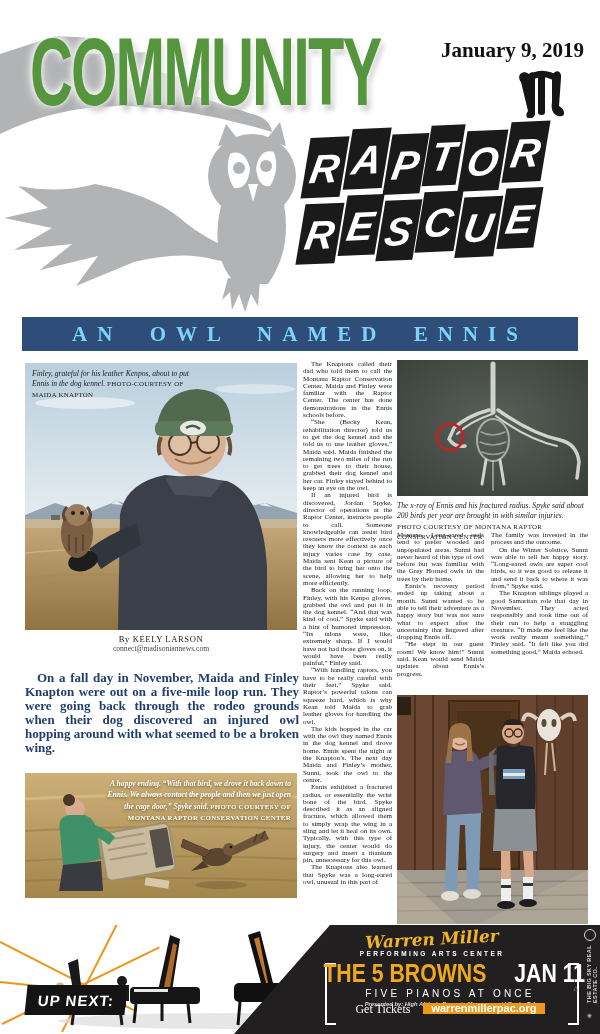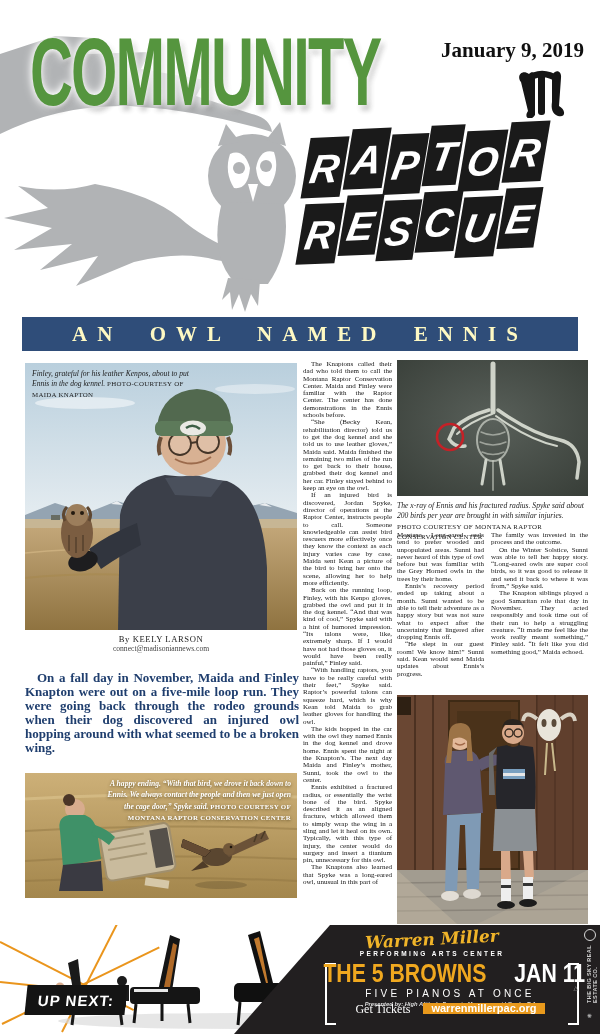--- a/index.html
+++ b/index.html
@@ -20,21 +20,21 @@
 
 #feature-title{left:306px;top:132px;width:290px;transform:rotate(-2.5deg)}
 .tile-row{white-space:nowrap;margin-bottom:6px}
 #row-rescue{margin-left:-8px}
 .tile{display:inline-block;background:#1a1a1a;color:#fff;
   font:italic 800 40px/1 "Liberation Sans",sans-serif;
   padding:11px 5px 9px;margin:0 1px;transform:skewX(-12deg)}
 .tile.hi{transform:skewX(-12deg) translateY(-7px)}
 
 
-#banner{left:22px;top:317px;width:556px;height:34px;background:#2f4d79;color:#fef9c3;
+#banner{left:22px;top:317px;width:556px;height:34px;background:#2f4d79;color:#7dd3fc;
   text-align:center;line-height:34px;font-size:21px;font-weight:600;
   letter-spacing:10px;word-spacing:12px}
 
 
 .caption{font:italic 7.6px/1.35 "Liberation Serif",serif;color:#1c1c1c}
 .caption .credit,.pull-quote .credit{font-style:normal;font-size:6.9px;letter-spacing:.3px}
 .pull-quote{font:italic bold 7.6px/1.5 "Liberation Serif",serif;color:#fff;text-align:right;
   text-shadow:0 1px 3px rgba(70,55,20,.8)}
 .bodycol{font-size:7px;line-height:7.3px;text-align:justify;color:#141414}
 .bodycol p{text-indent:8px}
@@ -193,21 +193,21 @@
   </div>
 
   <div class="abs" id="byline">
     <div class="author">By KEELY LARSON</div>
     <div class="contact">connect@madisoniannews.com</div>
   </div>
   <div class="abs" id="intro">On a fall day in November, Maida and Finley Knapton were out on a five-mile loop run. They were going back through the rodeo grounds when their dog discovered an injured owl hopping around with what seemed to be a broken wing.</div>
 
   <div class="abs bodycol" id="col2">
     <p>The Knaptons called their dad who told them to call the Montana Raptor Conservation Center. Maida and Finley were familiar with the Raptor Center. The center has done demonstrations in the Ennis schools before.</p>
-    <p>“She (Becky Kean, rehabilitation director) told us to get the dog kennel and she told us to use leather gloves,” Maida said. Maida finished the remaining two miles of the run to get back to their house, grabbed their dog kennel and her car. Finley stayed behind to keep an eye on the owl.</p>
+    <p>“She (Becky Kean, rehabilitation director) told us to get the dog kennel and she told us to use leather gloves,” Maida said. Maida finished the remaining two miles of the run to get trees to their house, grabbed their dog kennel and her car. Finley stayed behind to keep an eye on the owl.</p>
     <p>If an injured bird is discovered, Jordan Spyke, director of operations at the Raptor Center, instructs people to call. Someone knowledgeable can assist bird rescuers more effectively once they know the context as each injury varies case by case. Maida sent Kean a picture of the bird to bring her onto the scene, allowing her to help more efficiently.</p>
     <p>Back on the running loop, Finley, with his Kenpo gloves, grabbed the owl and put it in the dog kennel. “And that was kind of cool,” Spyke said with a hint of humored impression. “Its talons were, like, extremely sharp. If I would have not had those gloves on, it would have been really painful,” Finley said.</p>
     <p>“With handling raptors, you have to be really careful with their feet,” Spyke said. Raptor’s powerful talons can squeeze hard, which is why Kean told Maida to grab leather gloves for handling the owl.</p>
     <p>The kids hopped in the car with the owl they named Ennis in the dog kennel and drove home. Ennis spent the night at the Knapton’s. The next day Maida and Finley’s mother, Sunni, took the owl to the center.</p>
     <p>Ennis exhibited a fractured radius, or essentially the wrist bone of the bird. Spyke described it as an aligned fracture, which allowed them to simply wrap the wing in a sling and let it heal on its own. Typically, with this type of injury, the center would do surgery and insert a titanium pin, unnecessary for this owl.</p>
     <p>The Knaptons also learned that Spyke was a long-eared owl, unusual in this part of</p>
   </div>
 
   <div class="abs photo" id="xray">
     <svg width="191" height="136" viewBox="0 0 191 136">

